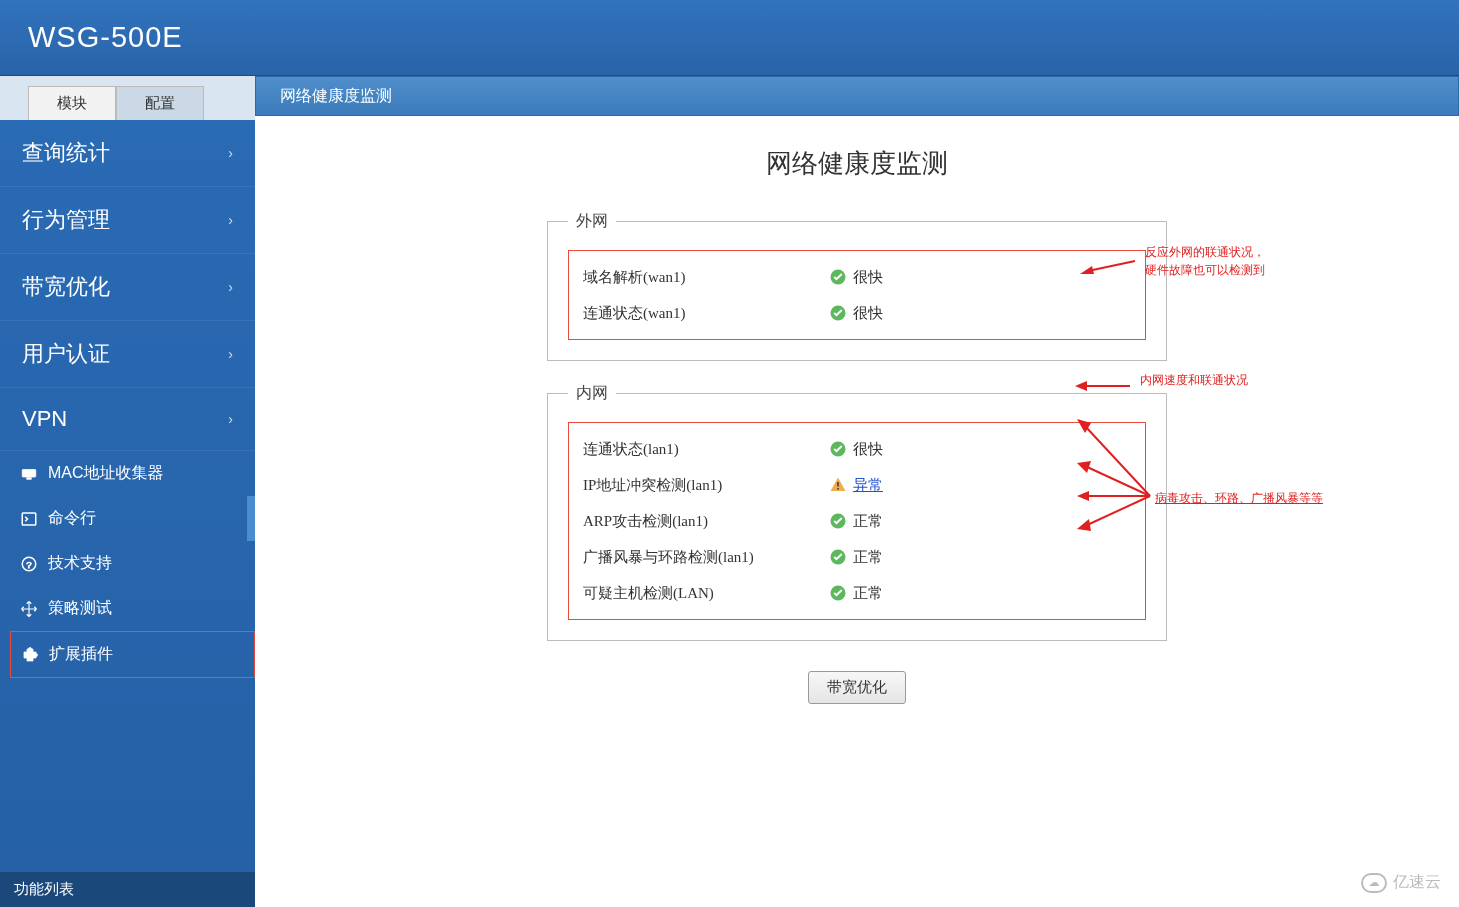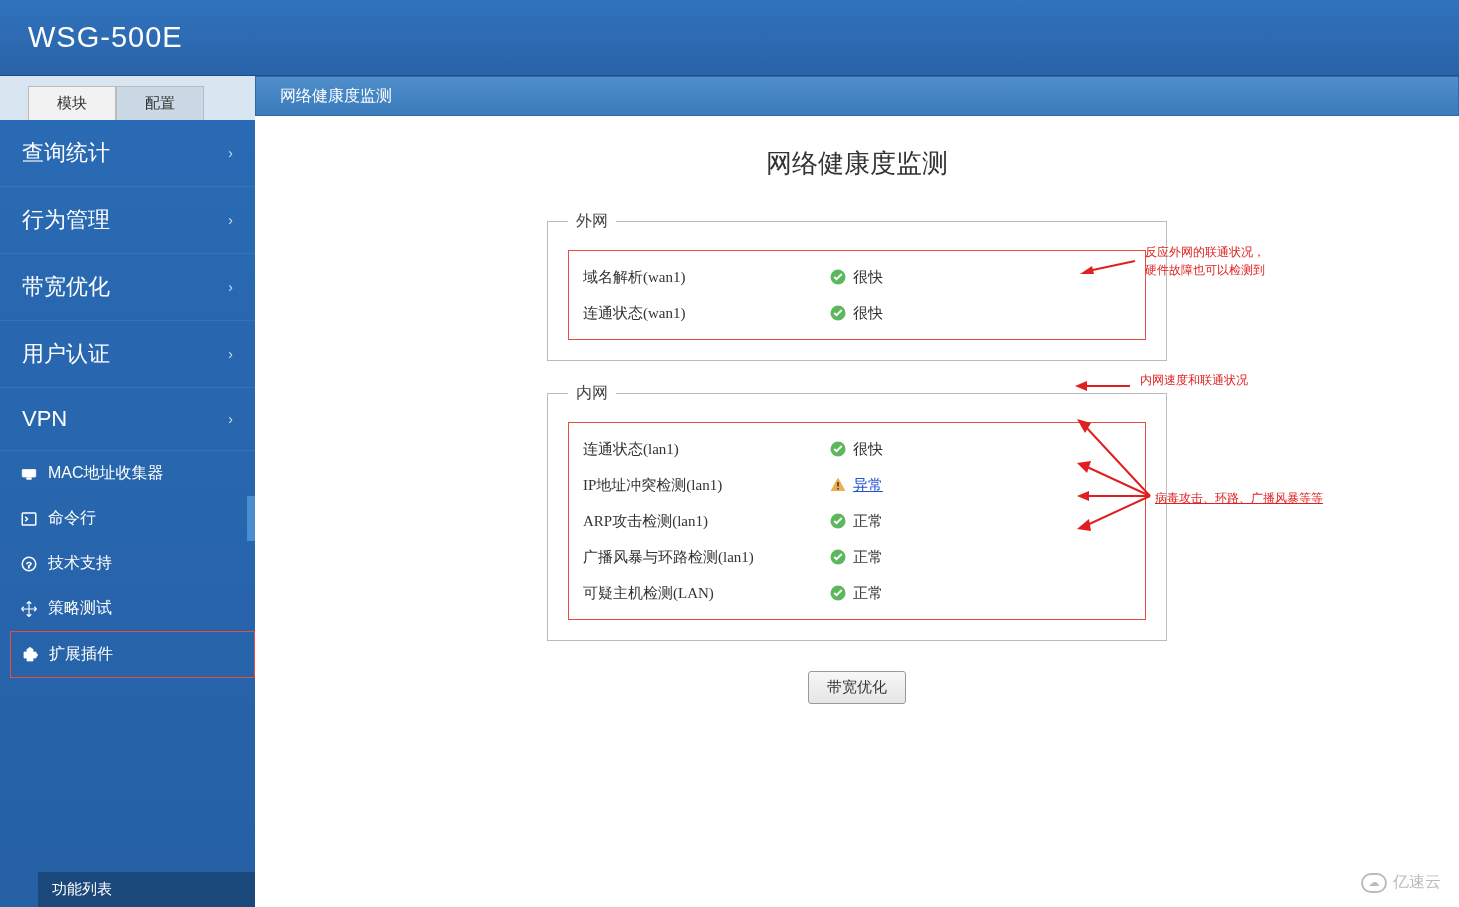--- a/index.html
+++ b/index.html
@@ -21,21 +21,21 @@
 .nav-item.expanded .chev { font-size: 14px; }
 
 .sub-items { padding-left: 10px; }
 .sub-item { display: flex; align-items: center; gap: 10px; padding: 12px 10px; font-size: 16px; cursor: pointer; }
 .sub-item.highlighted { border: 1px solid #e74c3c; }
 .sub-icon { width: 18px; height: 18px; display:inline-flex; align-items:center; justify-content:center; }
 .sub-icon svg { width:18px; height:18px; fill:#fff; stroke:#fff; }
 
 .drag-handle { position:absolute; right:0; top:420px; width:8px; height:45px; background:#4a8cd0; cursor:ew-resize; }
 
-.footer-bar { margin-top: auto; background: rgba(0,0,0,0.25); padding: 8px 14px; font-size: 15px; margin-left: 38px; }
+.footer-bar { margin-top: auto; background: rgba(0,0,0,0.25); padding: 8px 14px; font-size: 15px; }
 
 .content { flex: 1; background: #fff; position: relative; }
 .crumb-bar { height: 40px; background: linear-gradient(to bottom,#4f8ecb,#3b7bbb); color:#fff; display:flex; align-items:center; padding-left:24px; font-size:16px; border:1px solid #2b6aa8; }
 
 .page { padding: 30px 60px; }
 .page-title { text-align:center; font-size: 26px; color:#333; margin-bottom: 30px; font-weight:normal; }
 
 fieldset { border:1px solid #bbb; margin: 0 auto 22px; width: 620px; padding: 18px 20px 20px; position:relative; }
 legend { padding: 0 8px; color:#444; font-size:16px; }
 

